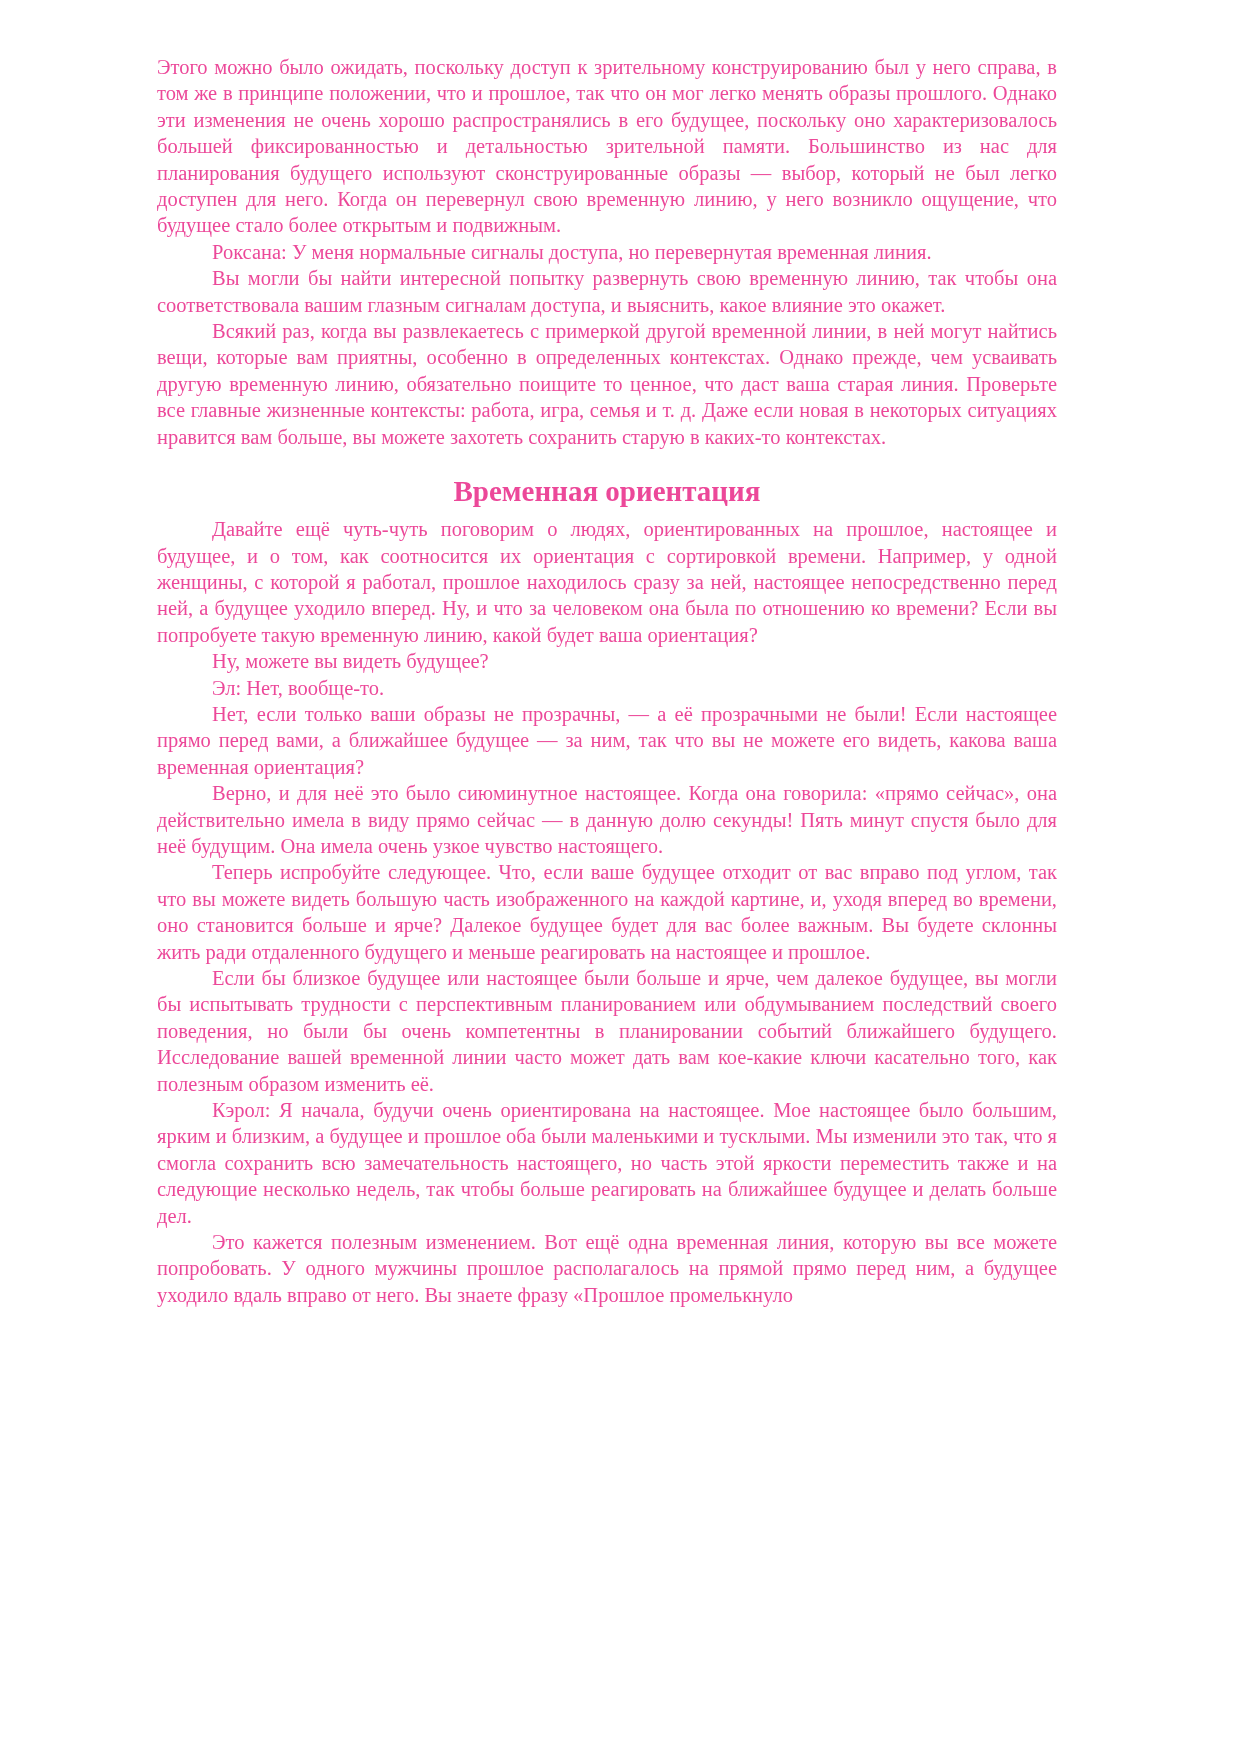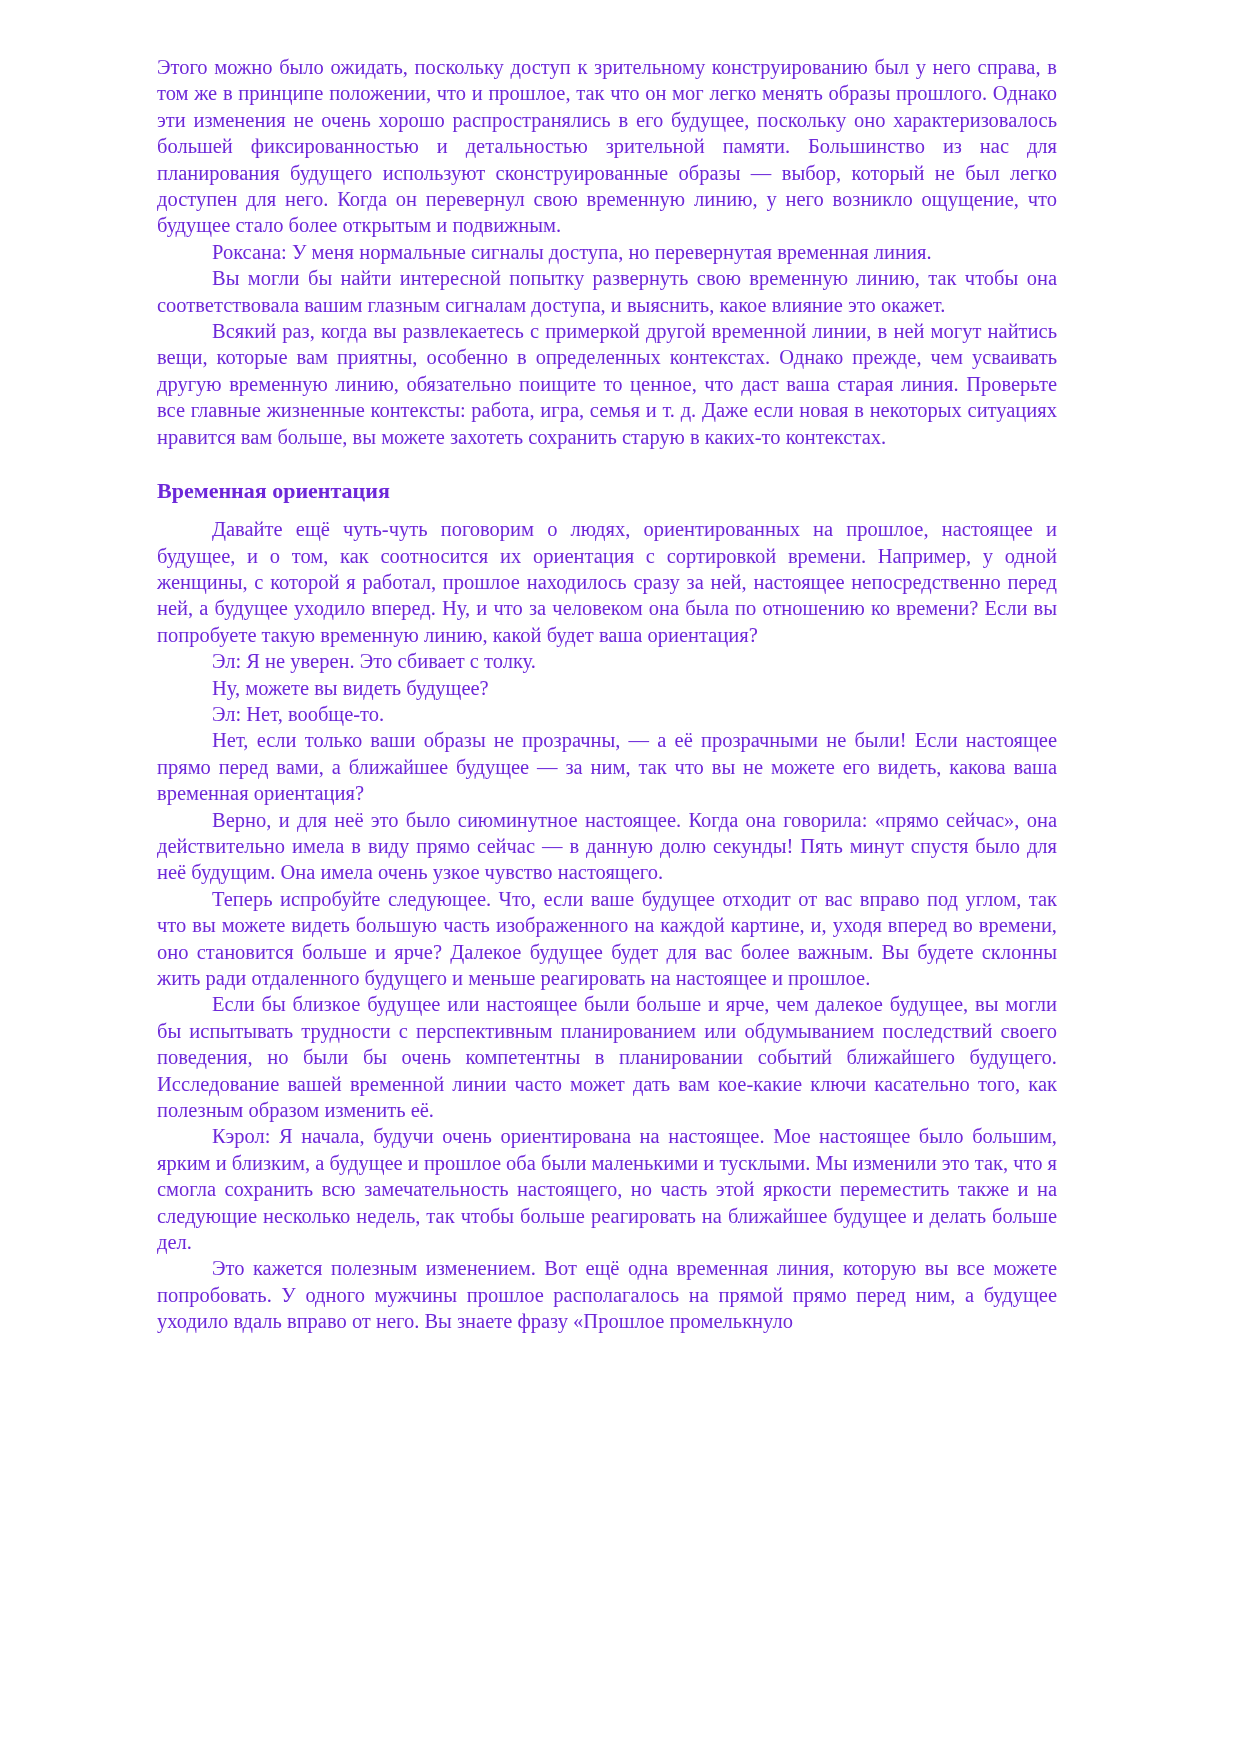--- a/index.html
+++ b/index.html
@@ -14,54 +14,54 @@
       overflow: hidden;
     }
     .page {
       position: absolute;
       left: 157px;
       top: 54px;
       width: 900px;
       font-family: "Liberation Serif", "DejaVu Serif", serif;
       font-size: 20.5px;
       line-height: 26.4px;
-      color: #6d28d9;
+      color: #ec4899;
       text-align: justify;
     }
     .page p {
       margin: 0;
       text-indent: 55px;
     }
     .page p.no-indent {
       text-indent: 0;
     }
     .page h2 {
       font-family: "Liberation Serif", "DejaVu Serif", serif;
       font-weight: bold;
-      font-size: 22px;
+      font-size: 29px;
+      text-align: center;
       margin: 26px 0 10px 0;
       line-height: 30px;
     }
     .u2 {
       text-decoration-style: double;
     }
   </style>
 </head>
 <body>
 
 <div class="page">
   <p class="no-indent">Этого можно было ожидать, поскольку доступ к зрительному конструированию был у него справа, в том же в принципе положении, что и прошлое, так что он мог легко менять образы прошлого. Однако эти изменения не очень хорошо распространялись в его будущее, поскольку оно характеризовалось большей фиксированностью и детальностью зрительной памяти. Большинство из нас для планирования будущего используют сконструированные образы — выбор, который не был легко доступен для него. Когда он перевернул свою временную линию, у него возникло ощущение, что будущее стало более открытым и подвижным.</p>
   <p>Роксана: У меня нормальные сигналы доступа, но перевернутая временная линия.</p>
   <p>Вы могли бы найти интересной попытку развернуть свою временную линию, так чтобы она соответствовала вашим глазным сигналам доступа, и выяснить, какое влияние это окажет.</p>
   <p>Всякий раз, когда вы развлекаетесь с примеркой другой временной линии, в ней могут найтись вещи, которые вам приятны, особенно в определенных контекстах. Однако прежде, чем усваивать другую временную линию, обязательно поищите то ценное, что даст ваша старая линия. Проверьте все главные жизненные контексты: работа, игра, семья и т. д. Даже если новая в некоторых ситуациях нравится вам больше, вы можете захотеть сохранить старую в каких-то контекстах.</p>
 
   <h2>Временная ориентация</h2>
 
   <p>Давайте ещё чуть-чуть поговорим о людях, ориентированных на прошлое, настоящее и будущее, и о том, как соотносится их ориентация с сортировкой времени. Например, у одной женщины, с которой я работал, прошлое находилось сразу за ней, настоящее непосредственно перед ней, а будущее уходило вперед. Ну, и что за человеком она была по отношению ко времени? Если вы попробуете такую временную линию, какой будет ваша ориентация?</p>
-  <p>Эл: Я не уверен. Это сбивает с толку.</p>
   <p>Ну, можете вы видеть будущее?</p>
   <p>Эл: Нет, вообще-то.</p>
   <p>Нет, если только ваши образы не прозрачны, — а её прозрачными не были! Если настоящее прямо перед вами, а ближайшее будущее — за ним, так что вы не можете его видеть, какова ваша временная ориентация?</p>
   <p><span>Верно, и для неё это было </span><span class="u2">сиюминутное</span><span> настоящее. Когда она говорила: «прямо сейчас», она действительно имела в виду </span><span class="u2">прямо</span><span> сейчас — в данную долю секунды! Пять минут спустя было для неё будущим. Она имела очень узкое чувство настоящего.</span></p>
   <p>Теперь испробуйте следующее. Что, если ваше будущее отходит от вас вправо под углом, так что вы можете видеть большую часть изображенного на каждой картине, и, уходя вперед во времени, оно становится больше и ярче? Далекое будущее будет для вас более важным. Вы будете склонны жить ради отдаленного будущего и меньше реагировать на настоящее и прошлое.</p>
   <p>Если бы близкое будущее или настоящее были больше и ярче, чем далекое будущее, вы могли бы испытывать трудности с перспективным планированием или обдумыванием последствий своего поведения, но были бы очень компетентны в планировании событий ближайшего будущего. Исследование вашей временной линии часто может дать вам кое-какие ключи касательно того, как полезным образом изменить её.</p>
   <p>Кэрол: Я начала, будучи очень ориентирована на настоящее. Мое настоящее было большим, ярким и близким, а будущее и прошлое оба были маленькими и тусклыми. Мы изменили это так, что я смогла сохранить всю замечательность настоящего, но часть этой яркости переместить также и на следующие несколько недель, так чтобы больше реагировать на ближайшее будущее и делать больше дел.</p>
   <p>Это кажется полезным изменением. Вот ещё одна временная линия, которую вы все можете попробовать. У одного мужчины прошлое располагалось на прямой прямо перед ним, а будущее уходило вдаль вправо от него. Вы знаете фразу «Прошлое промелькнуло</p>
 </div>
 

